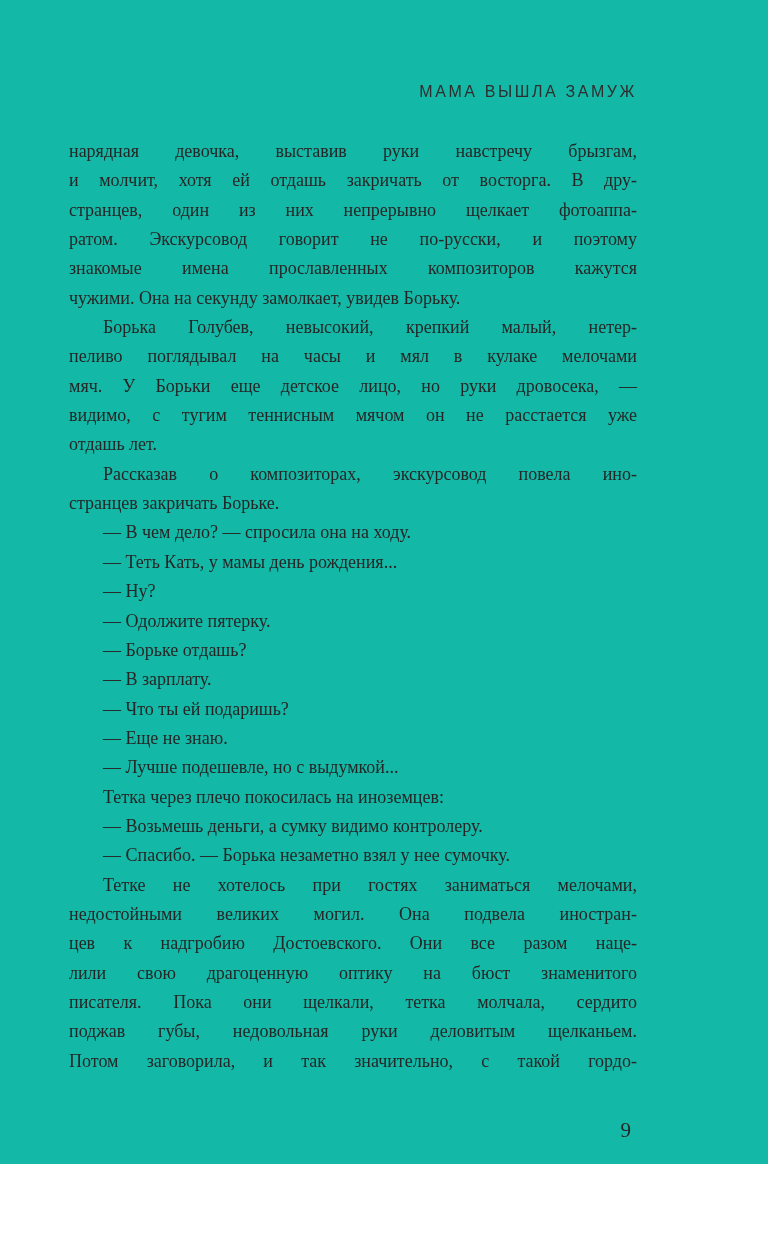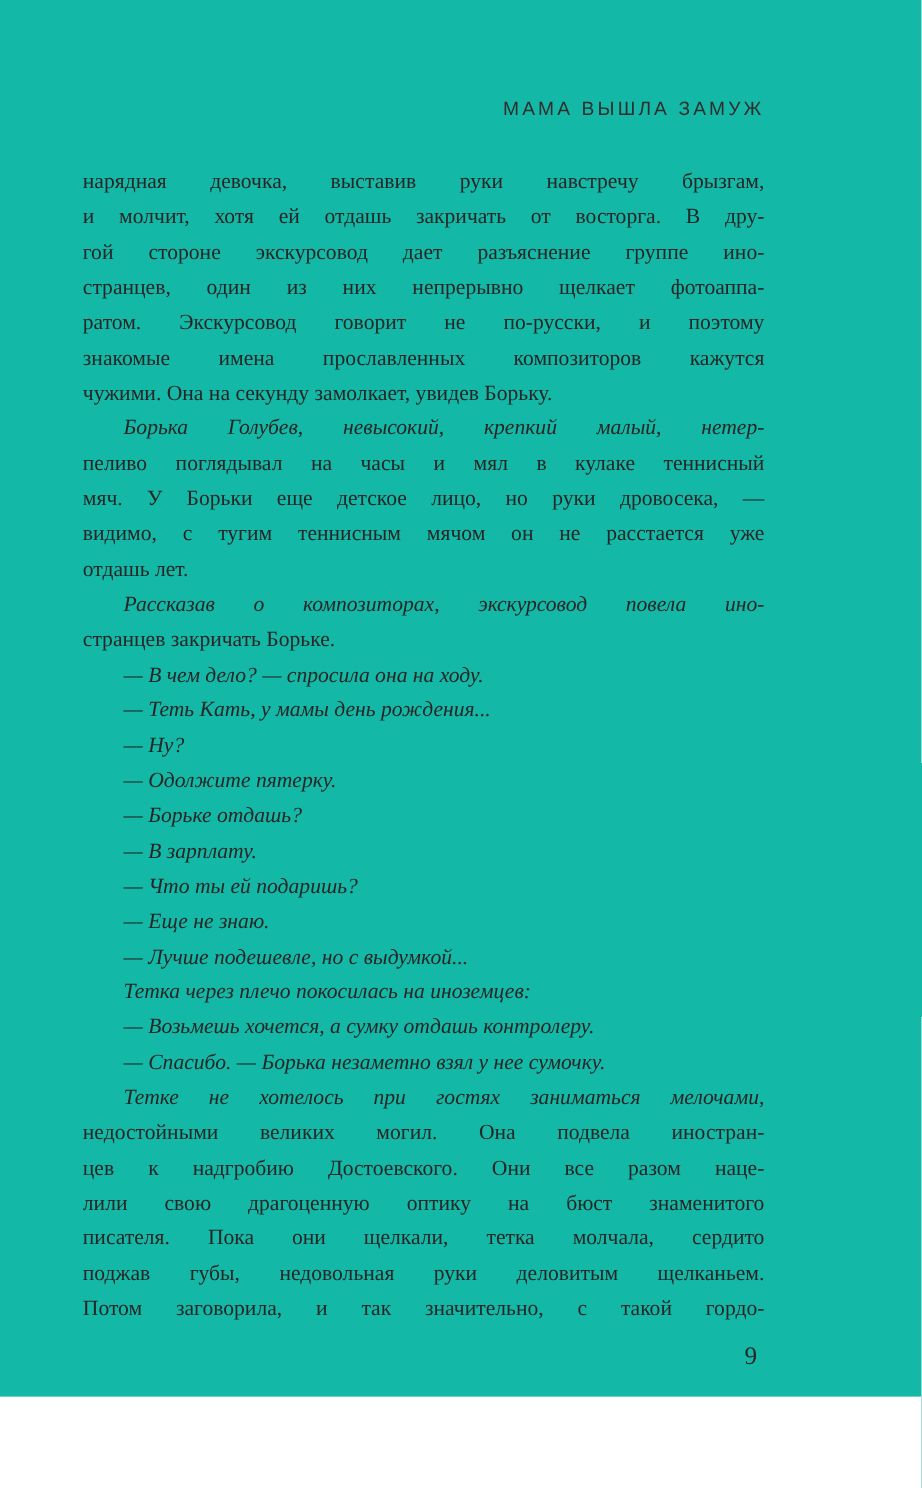--- a/index.html
+++ b/index.html
@@ -39,21 +39,20 @@
   }
   .line {
     min-height: 29.35px;
   }
   .line.justify {
     text-align: justify;
     text-align-last: justify;
   }
   .line.indent {
     text-indent: 34px;
-    font-style: italic;
   }
   .page-number {
     position: absolute;
     top: 1118px;
     left: 69px;
     width: 568px;
     text-align: right;
     padding-right: 6px;
     box-sizing: border-box;
     font-size: 21px;
@@ -62,43 +61,42 @@
 </style>
 </head>
 <body>
 
 <div class="page">
   <div class="running-head">МАМА ВЫШЛА ЗАМУЖ</div>
 
   <div class="text-block">
       <div class="line justify">нарядная девочка, выставив руки навстречу брызгам,</div>
       <div class="line justify">и молчит, хотя ей отдашь закричать от восторга. В дру-</div>
-      <div class="line justify">гой стороне экскурсовод дает разъяснение группе ино-</div>
       <div class="line justify">странцев, один из них непрерывно щелкает фотоаппа-</div>
       <div class="line justify">ратом. Экскурсовод говорит не по-русски, и поэтому</div>
       <div class="line justify">знакомые имена прославленных композиторов кажутся</div>
       <div class="line">чужими. Она на секунду замолкает, увидев Борьку.</div>
       <div class="line indent justify">Борька Голубев, невысокий, крепкий малый, нетер-</div>
-      <div class="line justify">пеливо поглядывал на часы и мял в кулаке теннисный</div>
+      <div class="line justify">пеливо поглядывал на часы и мял в кулаке мелочами</div>
       <div class="line justify">мяч. У Борьки еще детское лицо, но руки дровосека, —</div>
       <div class="line justify">видимо, с тугим теннисным мячом он не расстается уже</div>
       <div class="line">отдашь лет.</div>
       <div class="line indent justify">Рассказав о композиторах, экскурсовод повела ино-</div>
       <div class="line">странцев закричать Борьке.</div>
       <div class="line indent">— В чем дело? — спросила она на ходу.</div>
       <div class="line indent">— Теть Кать, у мамы день рождения...</div>
       <div class="line indent">— Ну?</div>
       <div class="line indent">— Одолжите пятерку.</div>
       <div class="line indent">— Борьке отдашь?</div>
       <div class="line indent">— В зарплату.</div>
       <div class="line indent">— Что ты ей подаришь?</div>
       <div class="line indent">— Еще не знаю.</div>
       <div class="line indent">— Лучше подешевле, но с выдумкой...</div>
       <div class="line indent">Тетка через плечо покосилась на иноземцев:</div>
-      <div class="line indent">— Возьмешь хочется, а сумку отдашь контролеру.</div>
+      <div class="line indent">— Возьмешь деньги, а сумку видимо контролеру.</div>
       <div class="line indent">— Спасибо. — Борька незаметно взял у нее сумочку.</div>
       <div class="line indent justify">Тетке не хотелось при гостях заниматься мелочами,</div>
       <div class="line justify">недостойными великих могил. Она подвела иностран-</div>
       <div class="line justify">цев к надгробию Достоевского. Они все разом наце-</div>
       <div class="line justify">лили свою драгоценную оптику на бюст знаменитого</div>
       <div class="line justify">писателя. Пока они щелкали, тетка молчала, сердито</div>
       <div class="line justify">поджав губы, недовольная руки деловитым щелканьем.</div>
       <div class="line justify">Потом заговорила, и так значительно, с такой гордо-</div>
     </div>
 

